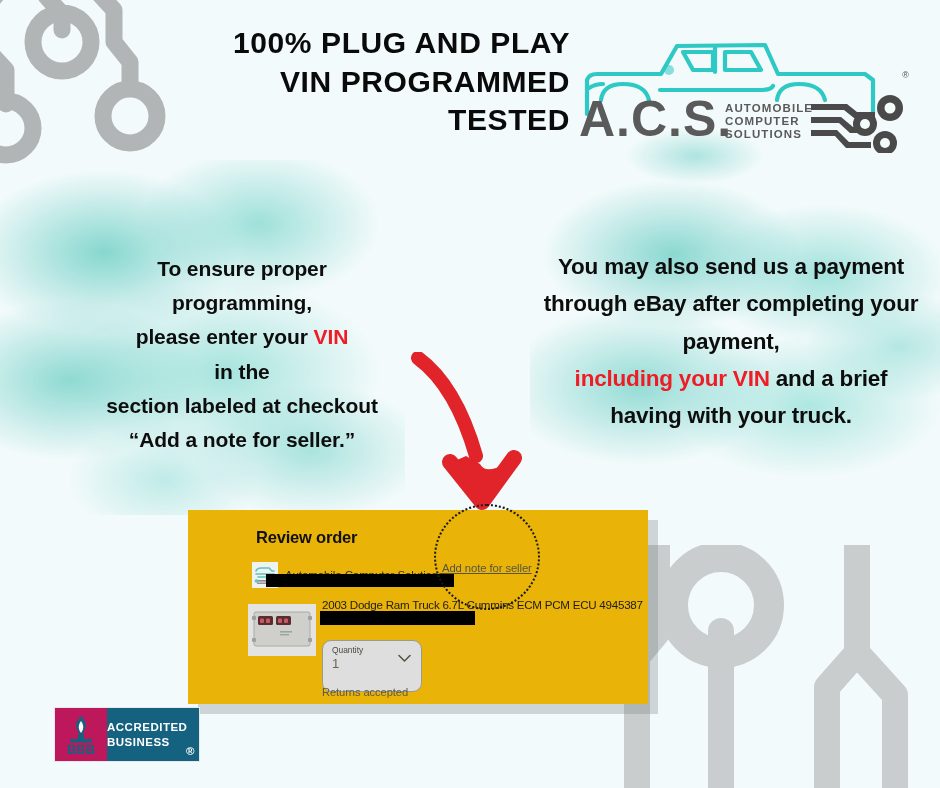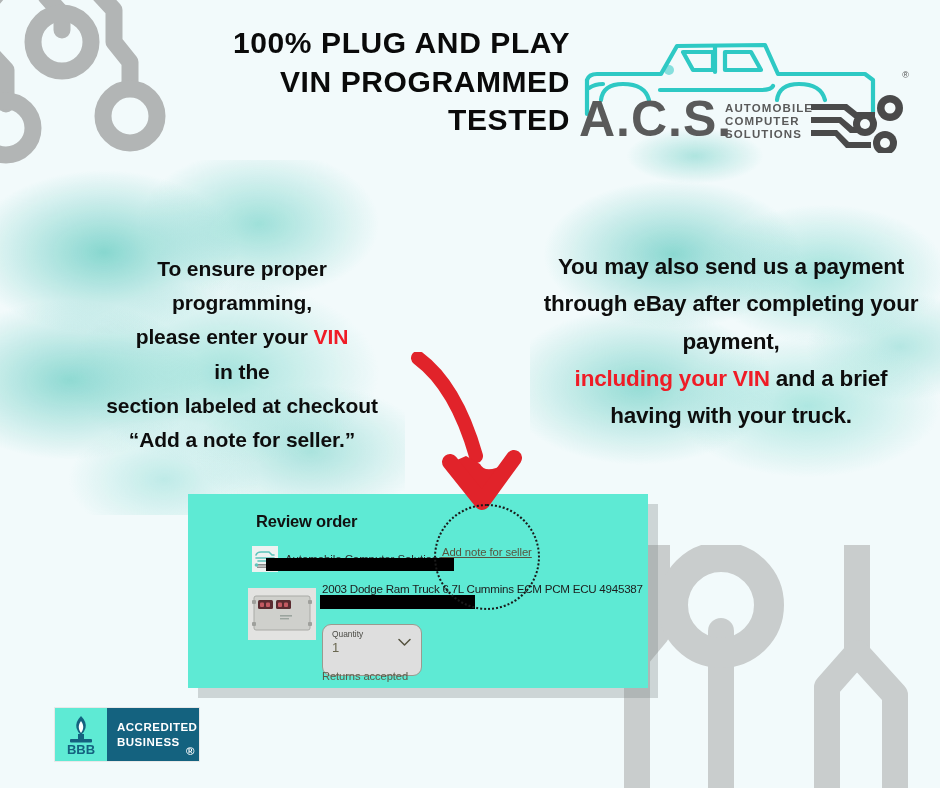--- a/index.html
+++ b/index.html
@@ -95,23 +95,23 @@
     text-align: center;
     font-size: 22.5px;
     line-height: 1.66;
     font-weight: 700;
     letter-spacing: -0.2px;
   }
   .copy div { margin: 0; }
 
   
   .panel {
-    position: absolute; left: 188px; top: 494px;
+    position: absolute; left: 188px; top: 510px;
     width: 460px; height: 194px;
-    background: #5eead4;
+    background: #eab308;
     box-shadow: 10px 10px 0 rgba(120,128,128,.30);
     padding-left: 44px;
   }
   .panel-title {
     position: absolute; left: 68px; top: 18px;
     font-size: 16.5px; font-weight: 800; color: #111;
     letter-spacing: -0.2px;
   }
   .seller-row {
     position: absolute; left: 64px; top: 52px;
@@ -179,26 +179,25 @@
   
   .bbb {
     position: absolute; left: 54px; top: 707px;
     width: 146px; height: 55px;
     background: #fff;
     display: flex; align-items: stretch;
     border: 1px solid #e8e8e8;
   }
   .bbb-left {
     width: 52px; display: flex; align-items: center; justify-content: center;
-    background: #5eead4;
+    background: #be185d;
   }
   .bbb-right {
     flex: 1; background: #14627f;
     display: flex; flex-direction: column; justify-content: center;
-    padding-left: 10px;
     position: relative;
   }
   .bbb-right span {
     color: #fff; font-size: 11.5px; font-weight: 700; letter-spacing: .5px; line-height: 1.28;
   }
   .bbb-reg {
     position: absolute; right: 4px; bottom: 2px;
     color: #b9d2dd; font-size: 6px;
   }
 </style>

